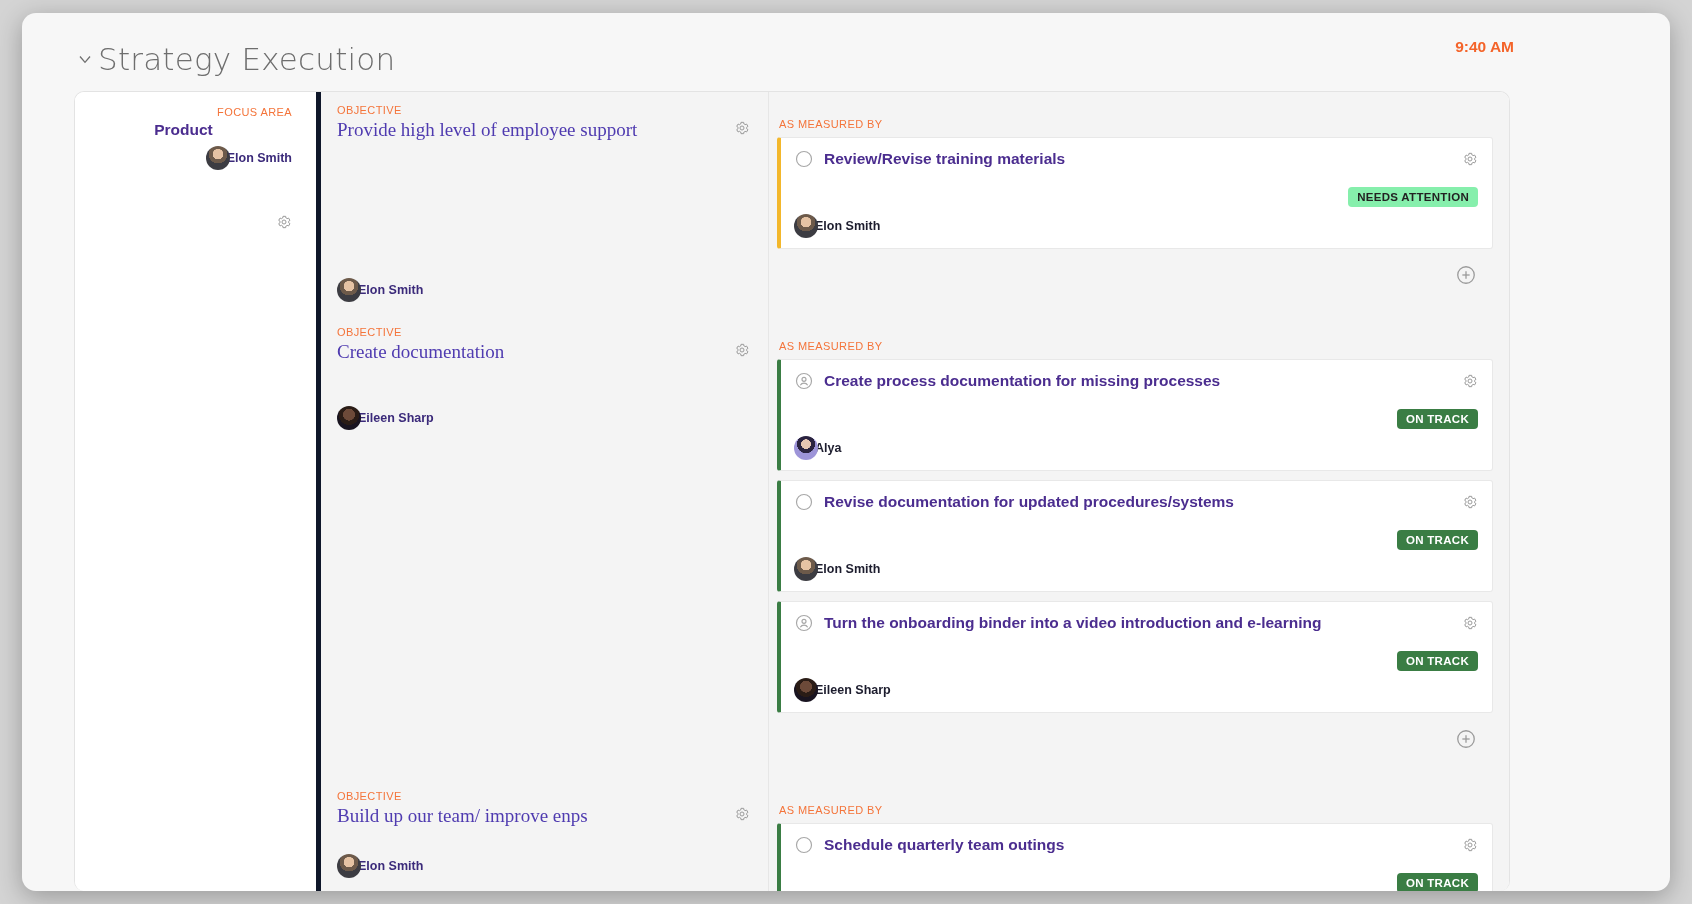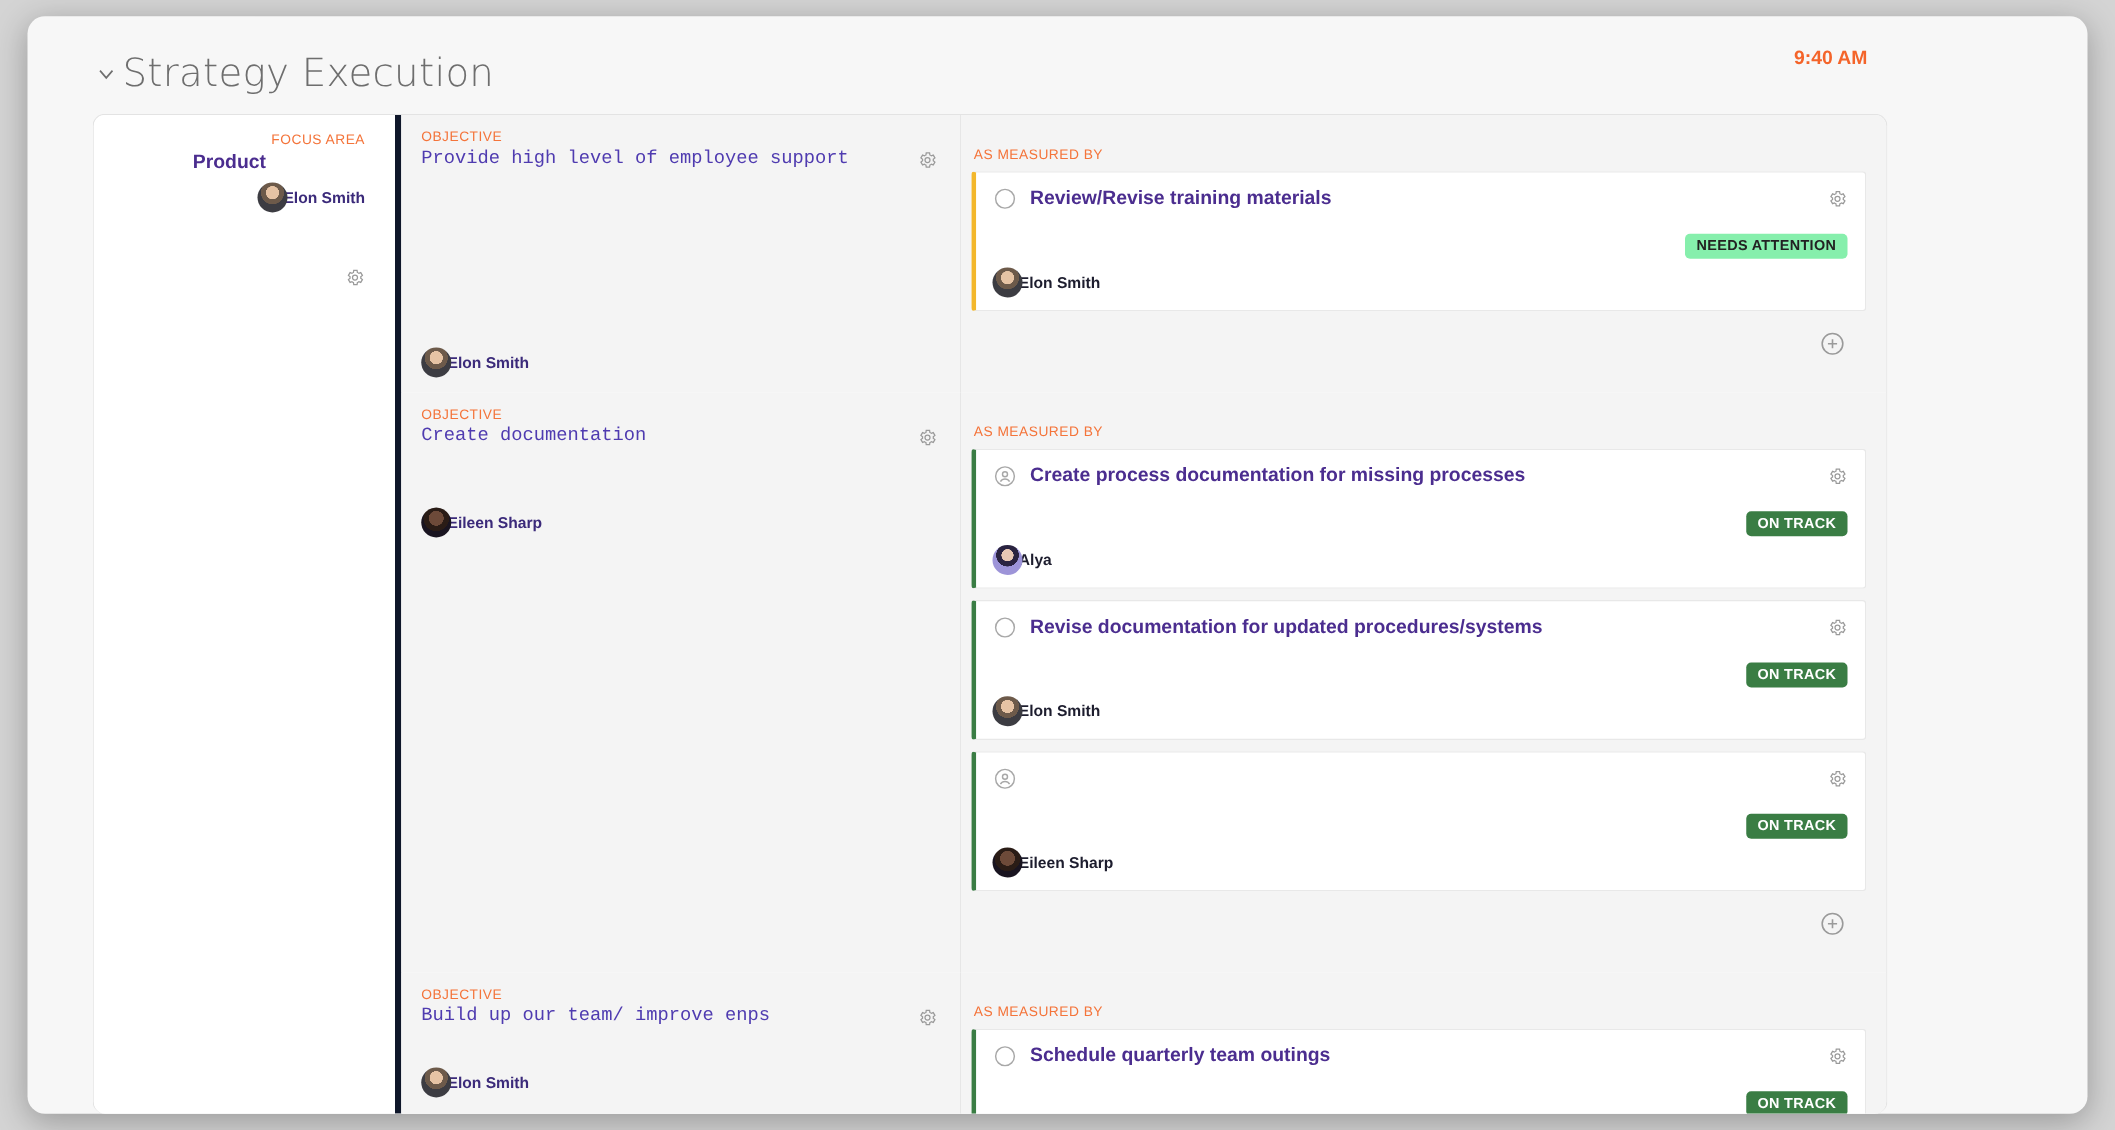--- a/index.html
+++ b/index.html
@@ -48,21 +48,21 @@
   .page-title {
     font-size: 31px;
     font-weight: 300;
     color: #6e6e6e;
     letter-spacing: 0.2px;
     font-family: "DejaVu Sans", sans-serif;
     line-height: 1;
   }
   .clock {
     position: absolute;
-    right: 176px;
+    right: 156px;
     top: 50%;
     transform: translateY(-50%);
     color: #f4642a;
     font-weight: bold;
     font-size: 15.5px;
     text-align: center;
   }
 
   
   .board {
@@ -129,23 +129,23 @@
     padding: 12px 16px 10px 16px;
     position: relative;
   }
   .obj-kicker {
     font-size: 11px;
     letter-spacing: 0.4px;
     color: #f4743a;
     margin-bottom: 2px;
   }
   .obj-title {
-    font-size: 15px;
+    font-size: 19px;
     color: #4f3bb0;
-    font-family: Liberation Mono, monospace;
+    font-family: Liberation Serif, serif;
     font-weight: 400;
     line-height: 1.25;
     padding-right: 30px;
   }
   .obj-gear {
     position: absolute;
     right: 18px;
     top: 28px;
   }
   .obj-owner {
@@ -410,20 +410,21 @@
 
           <div class="card green">
             <div class="card-head">
               <span class="status-icon">
                 <svg viewBox="0 0 24 24" fill="none" stroke="currentColor" stroke-width="1.4">
                   <circle cx="12" cy="12" r="9"></circle>
                     <circle cx="12" cy="10" r="2.4"></circle>
                   <path d="M7.6 17.2a5 5 0 0 1 8.8 0"></path>
                 </svg>
               </span>
+              <span class="card-title">Turn the onboarding binder into a video introduction and e-learning</span>
               <span class="card-gear">
                 <svg class="gear-icon" viewBox="0 0 24 24" fill="none" stroke="currentColor" stroke-width="1.5">
                   <circle cx="12" cy="12" r="3"></circle>
                   <path d="M19 12a7 7 0 0 0-.1-1l2-1.5-2-3.4-2.3.9a7 7 0 0 0-1.7-1l-.4-2.5h-4l-.4 2.5a7 7 0 0 0-1.7 1l-2.3-.9-2 3.4 2 1.5a7 7 0 0 0 0 2l-2 1.5 2 3.4 2.3-.9a7 7 0 0 0 1.7 1l.4 2.5h4l.4-2.5a7 7 0 0 0 1.7-1l2.3.9 2-3.4-2-1.5c.07-.33.1-.66.1-1z"></path>
                 </svg>
               </span>
             </div>
             <div class="badge-row">
               <span class="badge ontrack">ON TRACK</span>
             </div>

